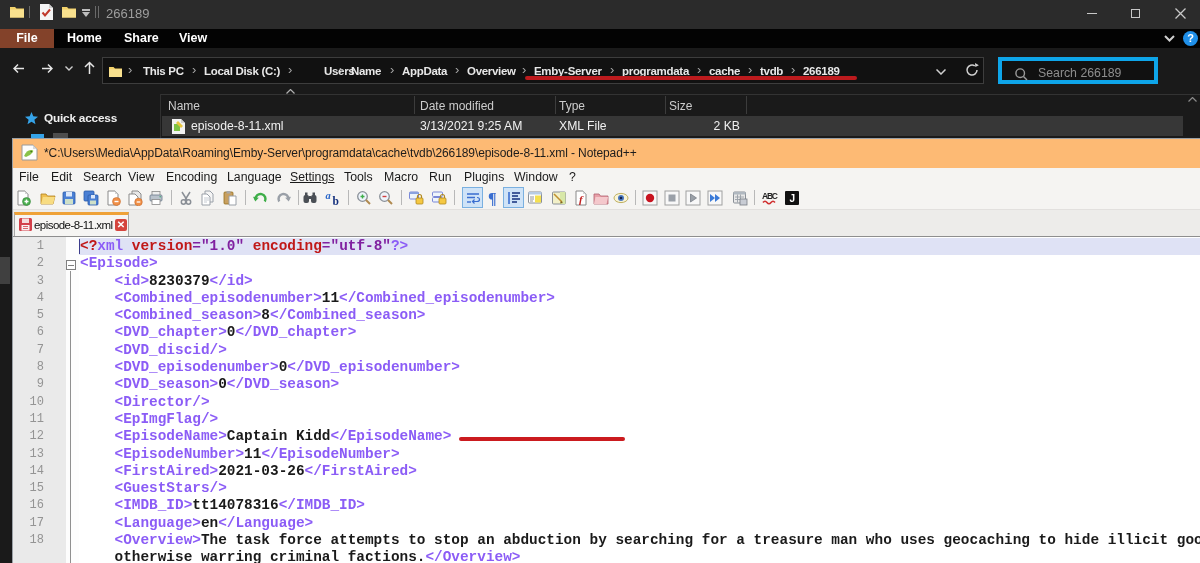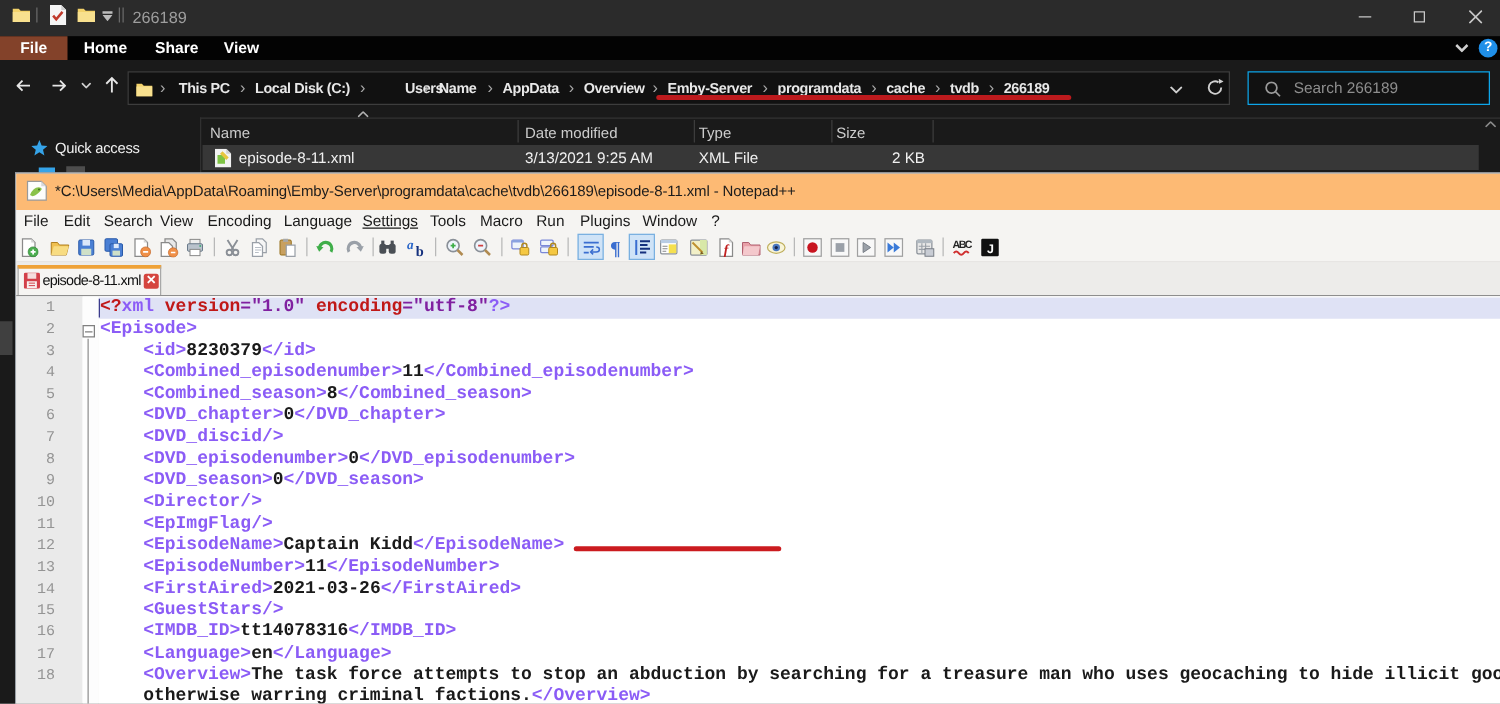--- a/index.html
+++ b/index.html
@@ -120,33 +120,33 @@
         <path d="M0.5 0.5 L5 5 L9.5 0.5" stroke="#cfcfcf" stroke-width="1.5" fill="none"></path>
       </svg>
     <svg class="abs" style="left:862px;top:5px" width="14" height="14" viewBox="0 0 14 14">
         <path d="M12 7 a5 5 0 1 1 -2.2-4.1" stroke="#d0d0d0" stroke-width="1.5" fill="none"></path>
         <path d="M10 0 l0.3 4 l3.6-1.8 z" fill="#d0d0d0"></path>
       </svg>
   </div>
 
   <div class="abs" style="left:525px;top:27.5px;width:332px;height:4px;background:#bc1a1d;border-radius:2px;"></div>
 
-  <div class="abs" style="left:998px;top:9px;width:194px;height:27px;background:#111111;border:1px solid #0ea5e9;">
+  <div class="abs" style="left:998px;top:9px;width:160px;height:27px;background:#111111;border:4px solid #0ea5e9;">
     <svg class="abs" style="left:13px;top:7px" width="13" height="13" viewBox="0 0 13 13">
         <circle cx="5.2" cy="5.2" r="4.3" stroke="#9a9a9a" stroke-width="1.4" fill="none"></circle>
         <path d="M8.5 8.5 L12 12" stroke="#9a9a9a" stroke-width="1.4"></path>
       </svg>
     <div class="abs" style="left:36px;top:0;height:25px;line-height:25px;color:#8e8e8e;font-size:12.3px;">Search 266189</div>
   </div>
 </div>
 
 <svg class="abs" style="left:25px;top:112px" width="13" height="13" viewBox="0 0 13 13">
     <path d="M6.5 0 L8.3 4.3 L13 4.7 L9.4 7.7 L10.5 12.3 L6.5 9.8 L2.5 12.3 L3.6 7.7 L0 4.7 L4.7 4.3 Z" fill="#35a3e8"></path>
   </svg>
-<div class="abs" style="left:44px;top:111px;color:#f0f0f0;font-size:11.8px;letter-spacing:-0.2px;">Quick access</div>
+<div class="abs" style="left:44px;top:111px;color:#f0f0f0;font-size:11.8px;letter-spacing:-0.2px;font-weight:bold;">Quick access</div>
 <div class="abs" style="left:31px;top:134px;width:13px;height:4px;background:#35a3e8;"></div>
 <div class="abs" style="left:53px;top:133px;width:15px;height:5px;background:#4d4d4d;"></div>
 
 <div class="abs" style="left:0px;top:257px;width:10px;height:27px;background:#404040;"></div>
 
 <div class="abs" style="left:160px;top:94px;width:1040px;height:44px;">
   <div class="abs" style="left:0;top:0;width:1040px;height:1px;background:#333333;"></div>
   <div class="abs" style="left:0;top:0;width:1px;height:44px;background:#303030;"></div>
 
   <svg class="abs" style="left:126px;top:-5px" width="9" height="5" viewBox="0 0 9 5">

